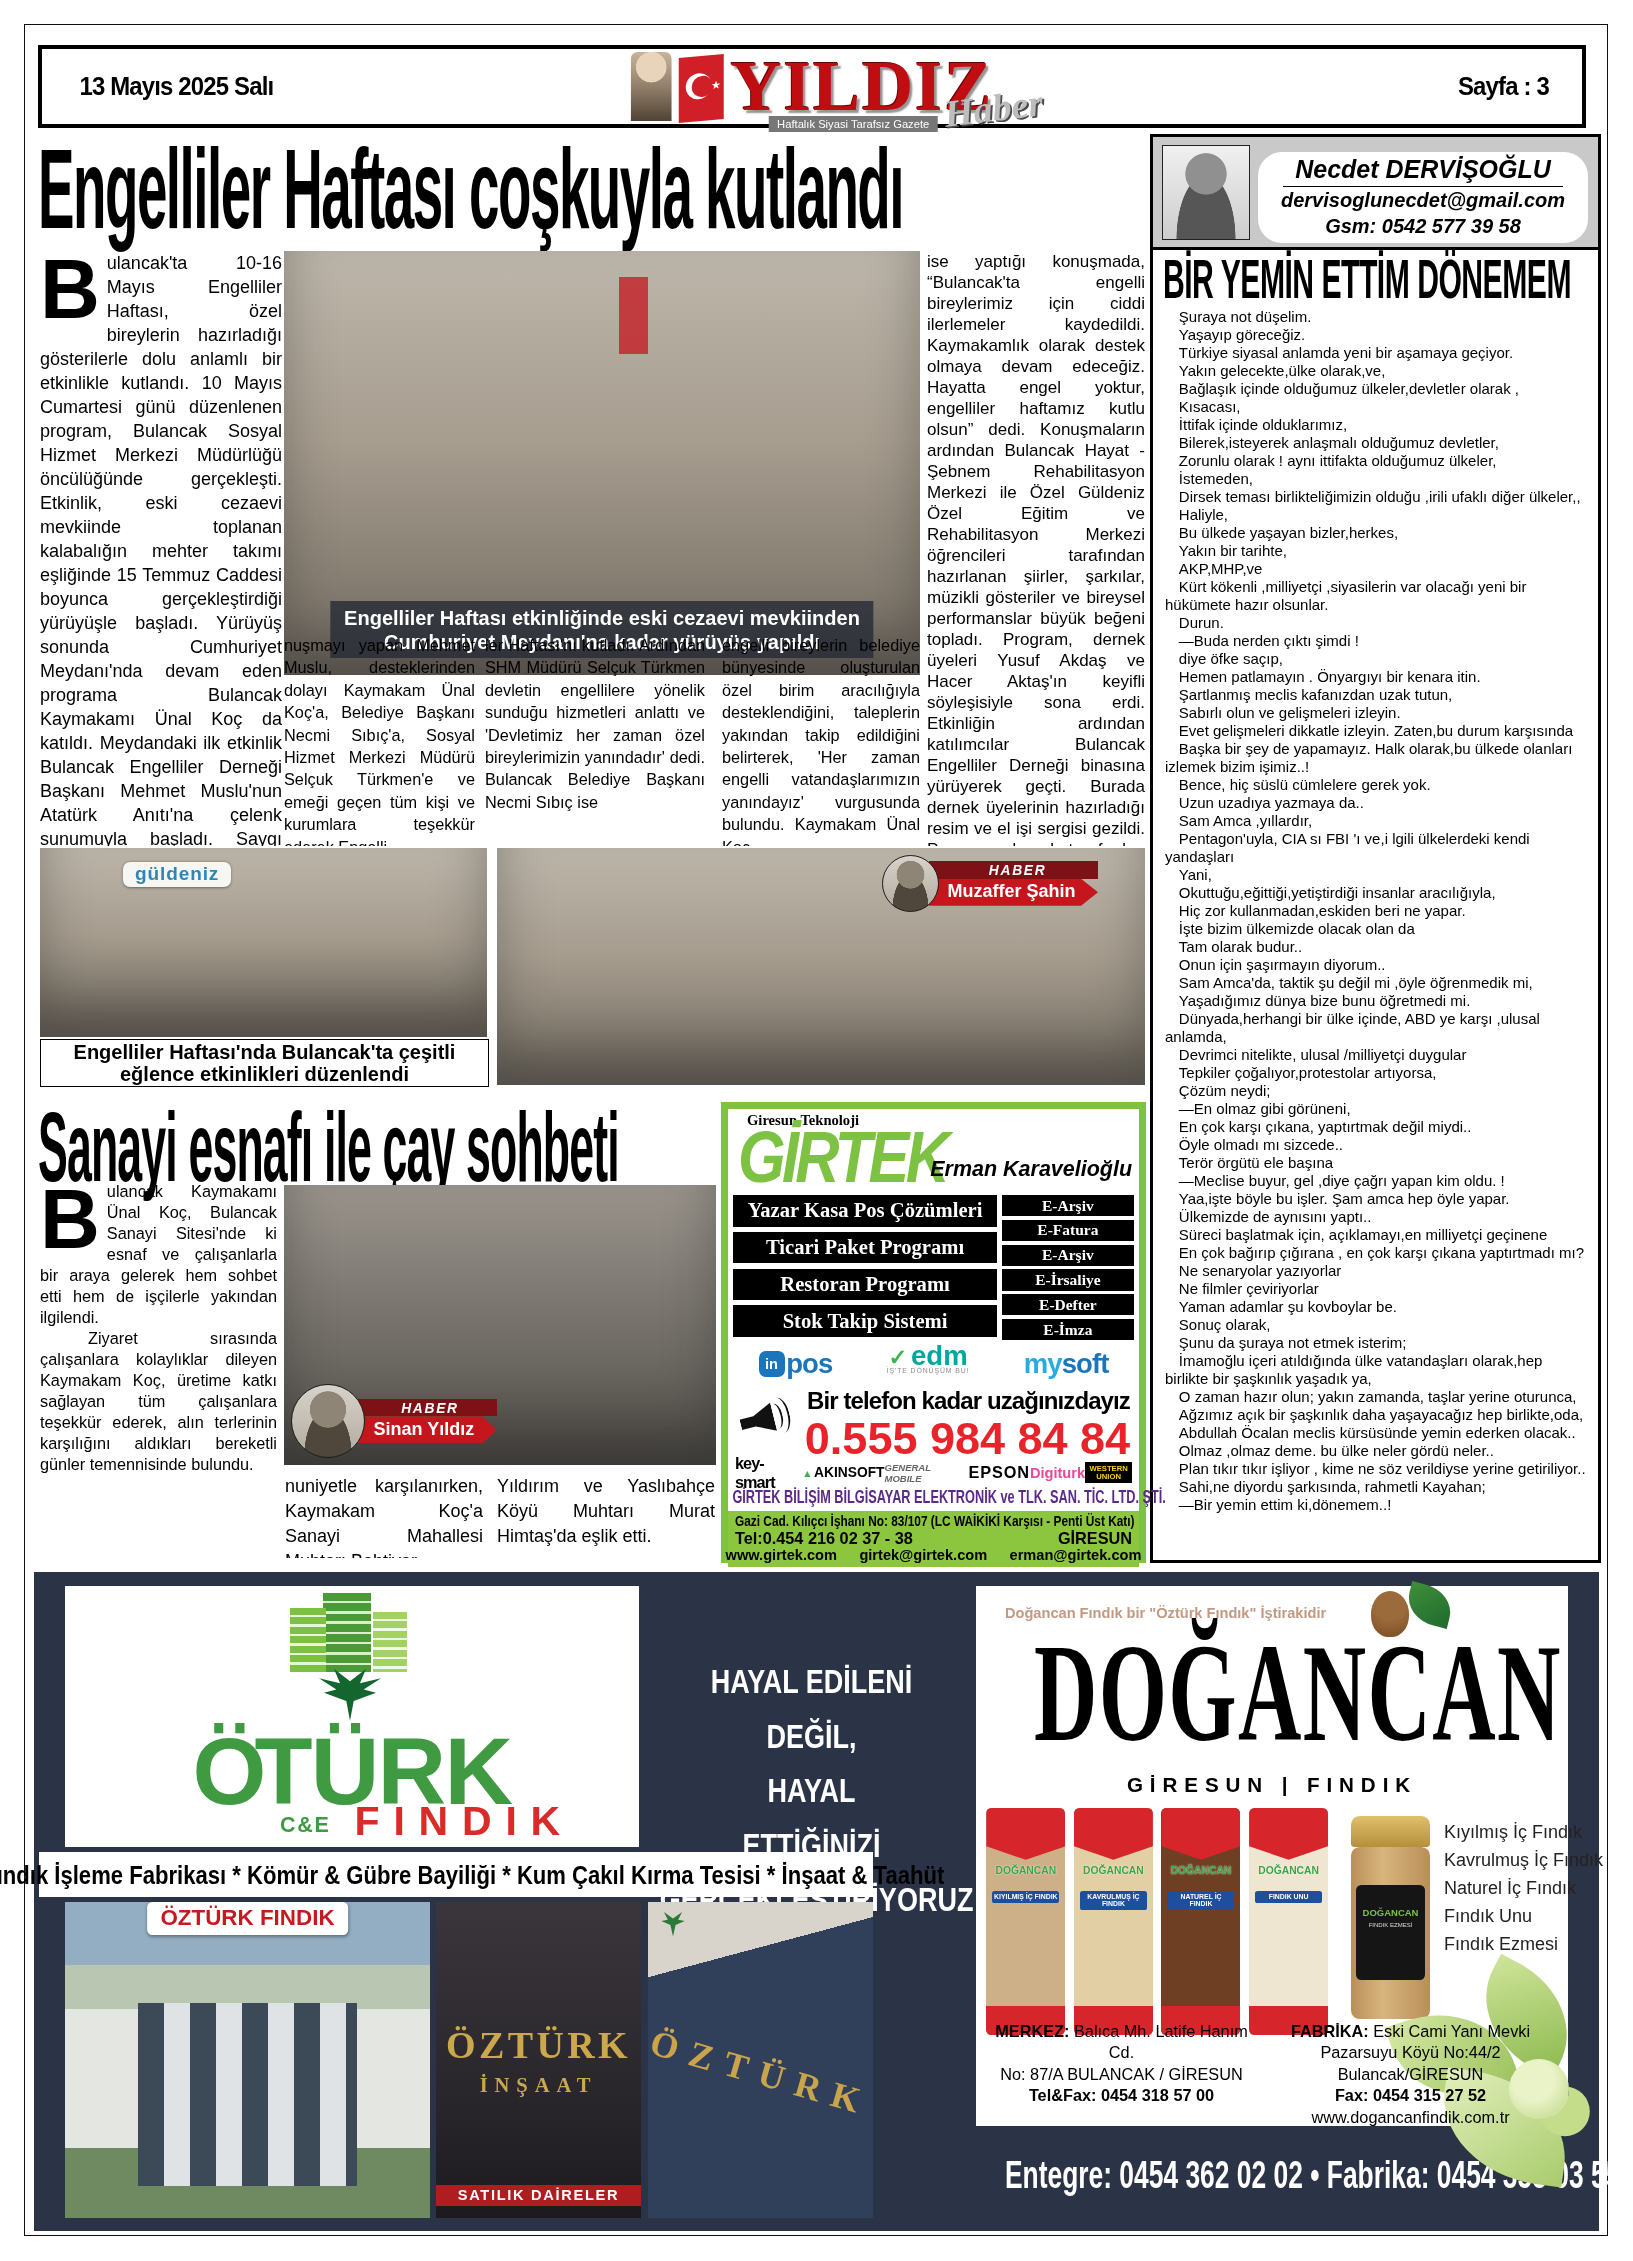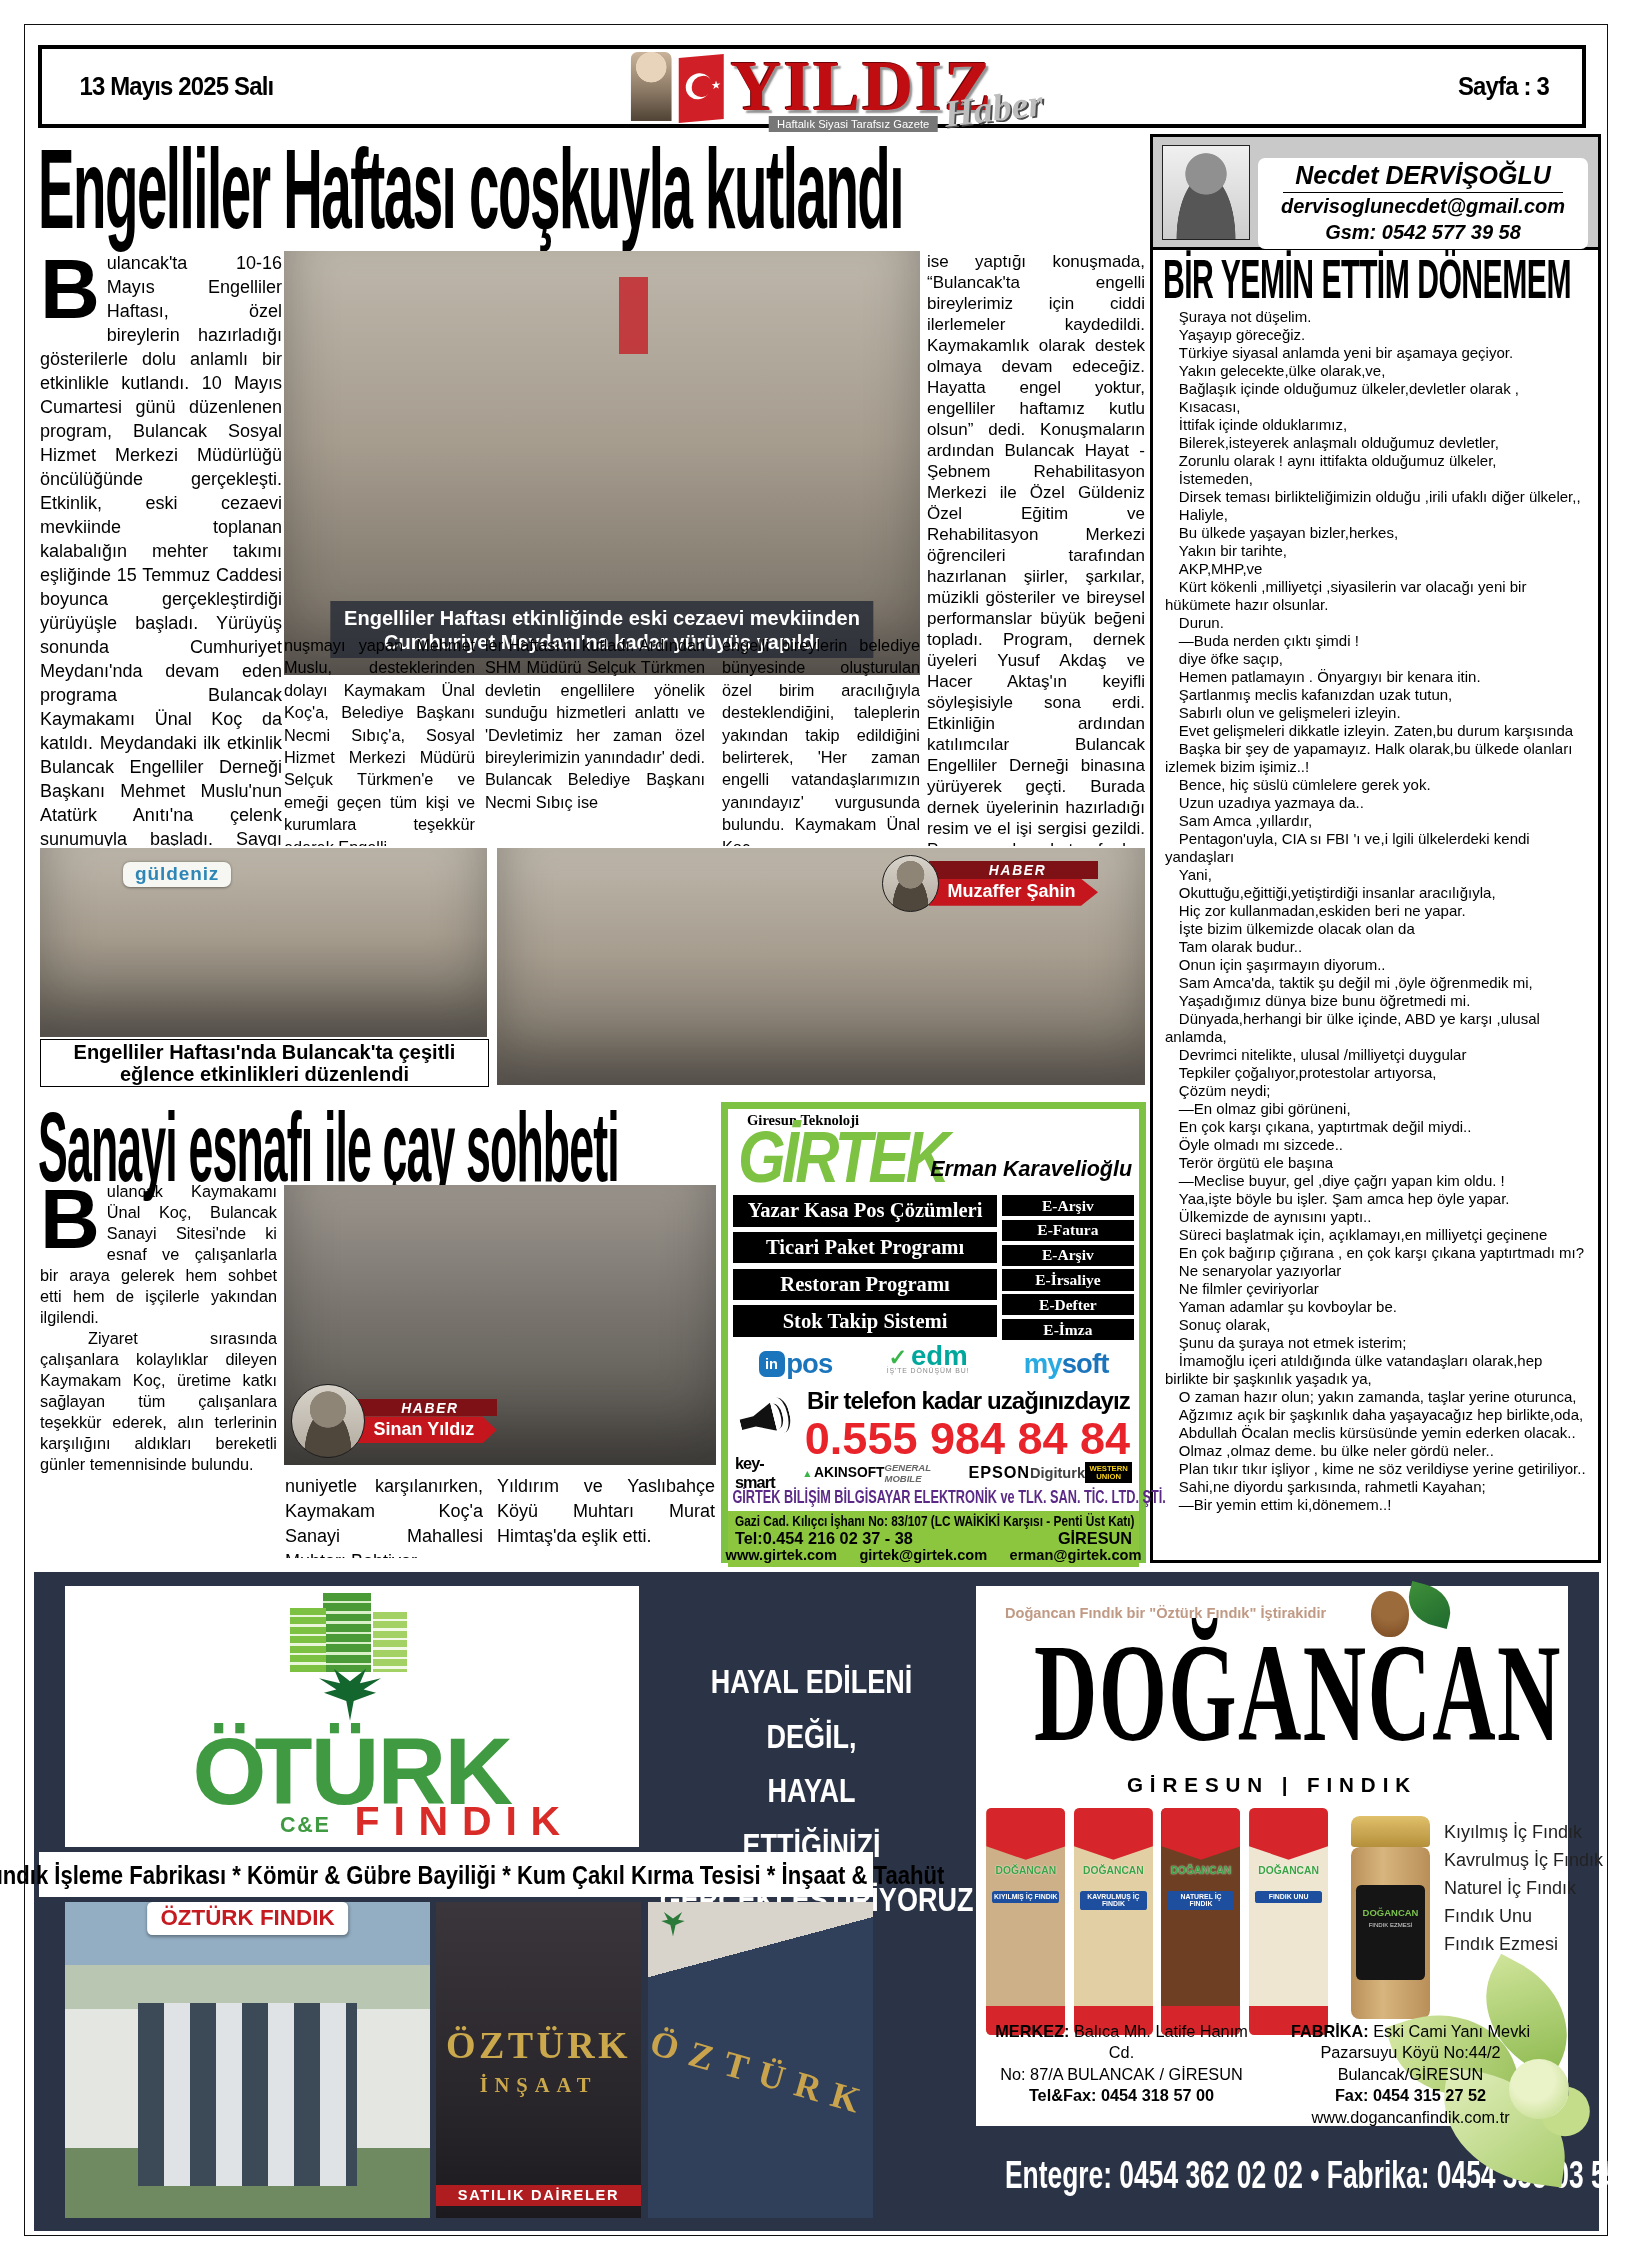--- a/index.html
+++ b/index.html
@@ -80,21 +80,21 @@
               clip-path:polygon(0 0,90% 0,100% 50%,90% 100%,0 100%);white-space:nowrap;}
   .badge-sinan .badge-circle{width:72px;height:72px;}
 
   
   .columnist{left:1150px;top:134px;width:451px;height:1429px;border:3.4px solid #000;background:#fff;box-sizing:border-box;}
   .col-head{position:relative;height:110px;background:#c9c9c9;border-bottom:3.4px solid #000;}
   .col-photo{position:absolute;left:8.6px;top:7.7px;width:86px;height:93px;border:1.7px solid #222;
     background:radial-gradient(circle at 50% 30%, #909090 0 26%, transparent 27%),
                radial-gradient(ellipse at 50% 100%, #565656 0 48%, transparent 49%),
                linear-gradient(#f0f0f0,#cdcdcd);}
-  .col-info{position:absolute;left:105px;top:21px;width:330px;height:91px;background:#fff;border-radius:7px;
+  .col-info{position:absolute;left:105px;top:15px;width:330px;height:91px;background:#fff;border-radius:24px;
             text-align:center;padding-top:3.4px;box-sizing:border-box;}
   .col-name{font-size:25px;font-weight:bold;font-style:italic;display:inline-block;
             border-bottom:1.7px solid #000;padding:0 12px 1.7px;}
   .col-mail,.col-gsm{font-size:20px;font-weight:bold;font-style:italic;line-height:26px;}
   .col-title{height:53px;overflow:hidden;text-align:left;padding-left:10.3px;}
   .col-title span{display:inline-block;font-size:52px;font-weight:bold;letter-spacing:-0.9px;line-height:53px;
                   transform:scale(.58,1.08);transform-origin:left top;white-space:nowrap;}
   .col-body{padding:5.2px 8.6px 6.9px 12px;font-size:15px;line-height:18px;overflow:hidden;height:1238px;box-sizing:border-box;}
   .col-line{text-indent:13.8px;}
 
@@ -129,21 +129,21 @@
   .mega .w1,.mega .w2{position:absolute;border:2.6px solid #111;border-left:none;border-top:none;border-bottom:none;border-radius:50%;}
   .mega .w1{right:6.9px;top:12px;width:12px;height:26px;}
   .mega .w2{right:0;top:6.9px;width:17px;height:36px;}
   .g-ptag{position:absolute;left:77px;top:3.4px;width:327px;text-align:center;font-size:24px;font-weight:bold;letter-spacing:-0.9px;}
   .g-pnum{position:absolute;left:72px;top:29px;width:335px;text-align:center;font-size:45px;font-weight:bold;color:#e8232a;letter-spacing:0;}
   .g-brands{display:flex;align-items:center;justify-content:space-between;padding:1.7px 6.9px;height:26px;}
   .b-key{font-size:16.3px;font-weight:bold;letter-spacing:-0.9px;}
   .b-akin{font-size:13.8px;font-weight:bold;} .b-akin::before{content:"▲";color:#39b54a;font-size:10.3px;margin-right:1.7px;}
   .b-gm{font-size:9.5px;font-style:italic;color:#666;font-weight:bold;}
   .b-epson{font-size:16.3px;font-weight:bold;letter-spacing:0.9px;}
-  .b-digi{font-size:14.6px;font-weight:bold;color:#404040;}
+  .b-digi{font-size:14.6px;font-weight:bold;color:#ec4899;}
   .b-wu{background:#000;color:#f7d117;font-size:7.7px;line-height:7.7px;font-weight:bold;padding:2.6px 4.3px;text-align:center;}
   .g-company{text-align:center;height:24px;}
   .g-company span{display:inline-block;font-size:13px;font-weight:bold;color:#5b2a86;white-space:nowrap;
                   transform:scale(.98,1.35);transform-origin:center top;letter-spacing:0;}
   .g-footer{background:#8cc63e;padding:2.6px 6.9px;height:56px;box-sizing:border-box;}
   .g-addr{font-size:13.8px;font-weight:bold;white-space:nowrap;transform:scale(.86,1);transform-origin:left center;}
   .g-telrow{display:flex;justify-content:space-between;font-size:16.3px;font-weight:bold;line-height:18px;}
   .g-webrow{display:flex;justify-content:center;gap:22.4px;font-size:14.6px;font-weight:bold;}
 
   

